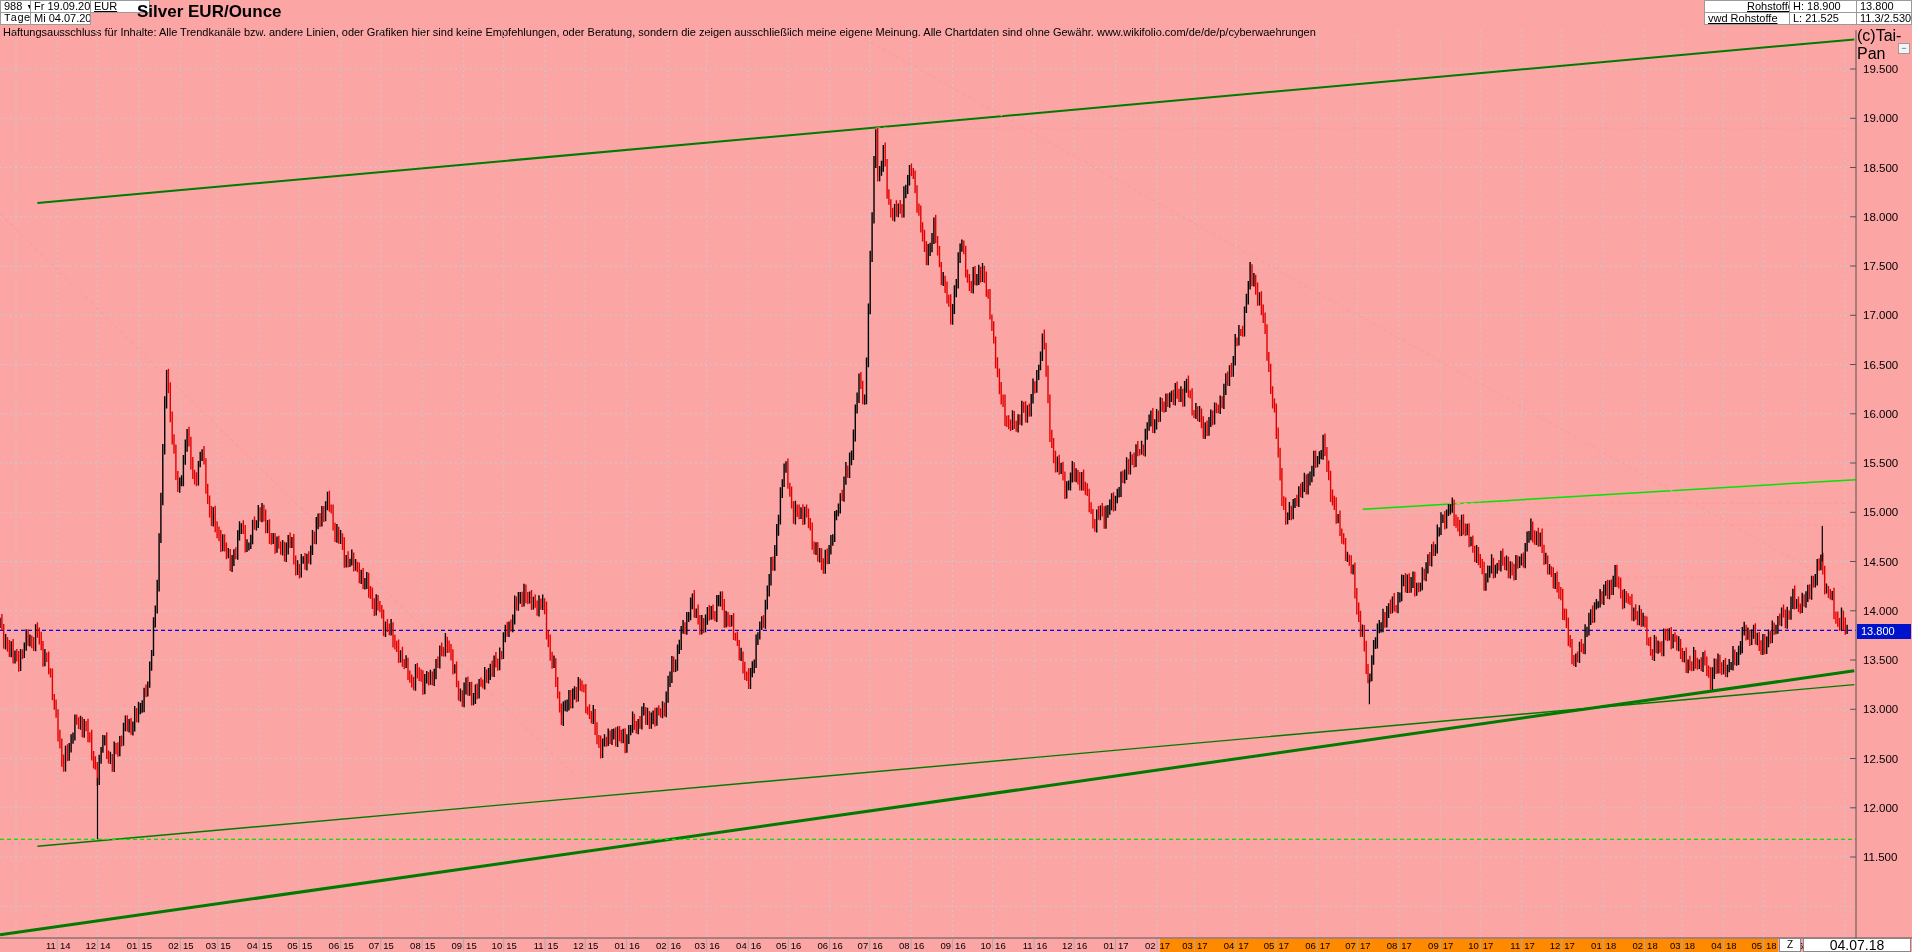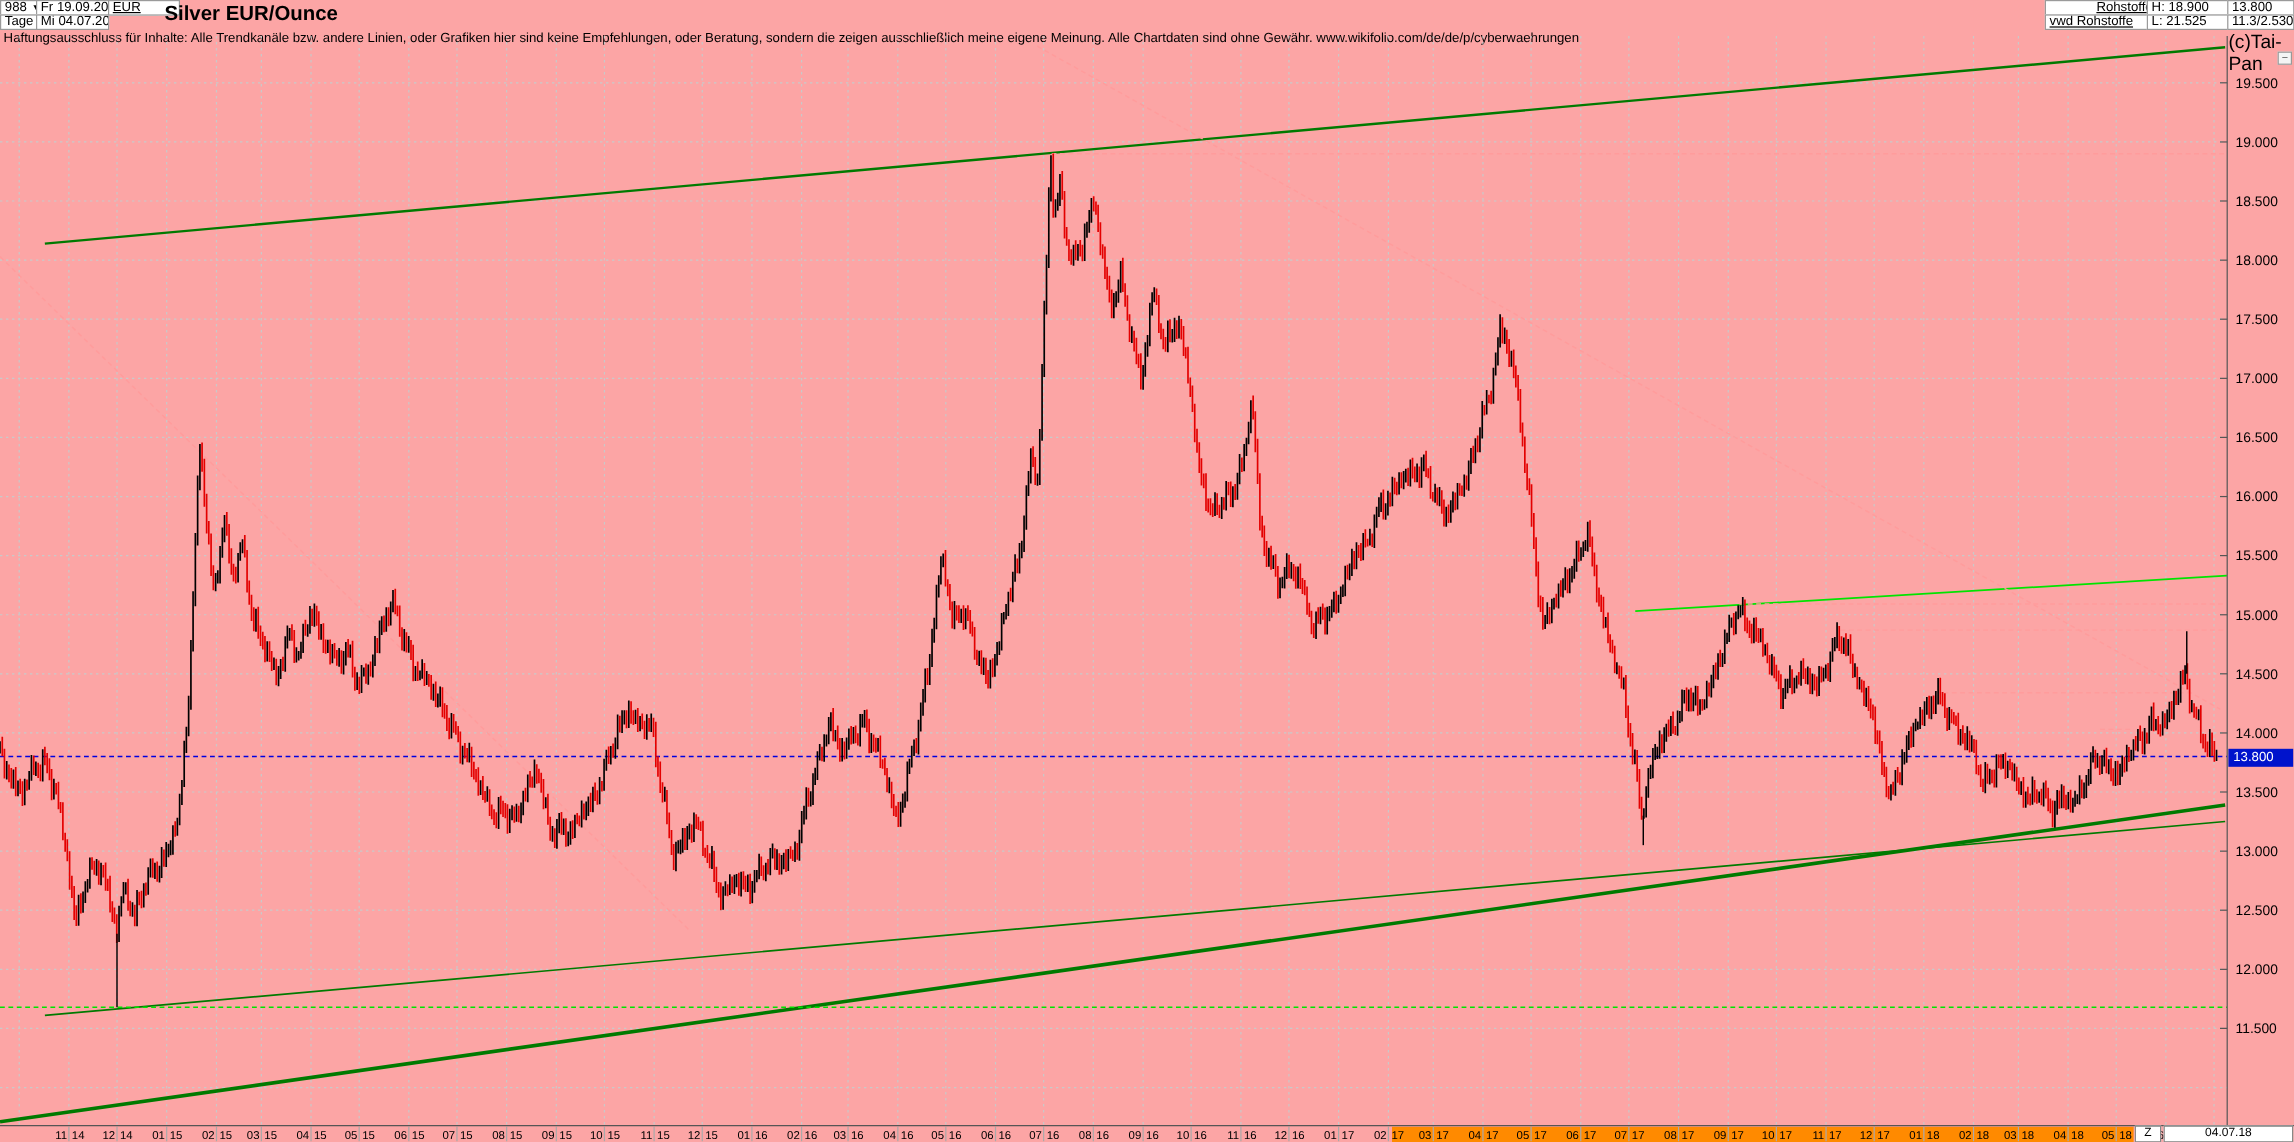--- a/index.html
+++ b/index.html
@@ -12,40 +12,40 @@
   .caret{font-size:7px;margin-left:4px;}
   #title{position:absolute;left:137px;top:2px;font-size:17px;font-weight:bold;color:#000;}
   #disclaimer{position:absolute;left:3px;top:26px;font-size:11px;color:#000;white-space:nowrap;}
   #copyright{position:absolute;left:1857px;top:27px;font-size:16px;color:#000;}
   #plot{position:absolute;left:0;top:0;}
   #lastlabel{position:absolute;left:1857px;top:624px;width:54px;height:15px;background:#0013cc;
     color:#fff;font-size:11px;line-height:15px;padding-left:4px;box-sizing:border-box;}
   #zbox{position:absolute;left:1779px;top:938px;width:22px;height:14px;border:1px solid #888;
     box-sizing:border-box;background:#fff;font-size:10px;text-align:center;line-height:12px;}
   #datebox{position:absolute;left:1803px;top:938px;width:108px;height:14px;border:1px solid #888;
-    box-sizing:border-box;background:#fff;font-size:10px;text-align:center;line-height:12px;}
+    box-sizing:border-box;background:#fff;font-size:14px;text-align:center;line-height:12px;}
   #collapse{position:absolute;left:1898px;top:43px;width:12px;height:11px;border:1px solid #999;
     box-sizing:border-box;font-size:9px;line-height:8px;text-align:center;color:#555;background:#f4f4f4;}
 </style>
 </head>
 <body>
 
 <div id="app">
 
   <div class="cell" style="left:0;top:0;width:31px;height:13px;">
     <span>988</span>
     <span class="caret">▼</span>
   </div>
   <div class="cell" style="left:30px;top:0;width:61px;height:13px;">
     <span>Fr 19.09.2014</span>
   </div>
   <div class="cell center" style="left:90px;top:0;width:42px;height:13px;">
     <span>XAGEUR</span>
   </div>
-  <div class="cell" style="left:0;top:12px;width:54px;height:13px;">
+  <div class="cell" style="left:0;top:12px;width:54px;height:13px;font-family:Liberation Mono, monospace;">
     <span>Tage</span>
 
   </div>
   <div class="cell" style="left:30px;top:12px;width:61px;height:13px;">
     <span>Mi 04.07.2018</span>
   </div>
   <div class="cell center" style="left:90px;top:0;width:60px;height:13px;">
     <span>EUR</span>
   </div>
 

